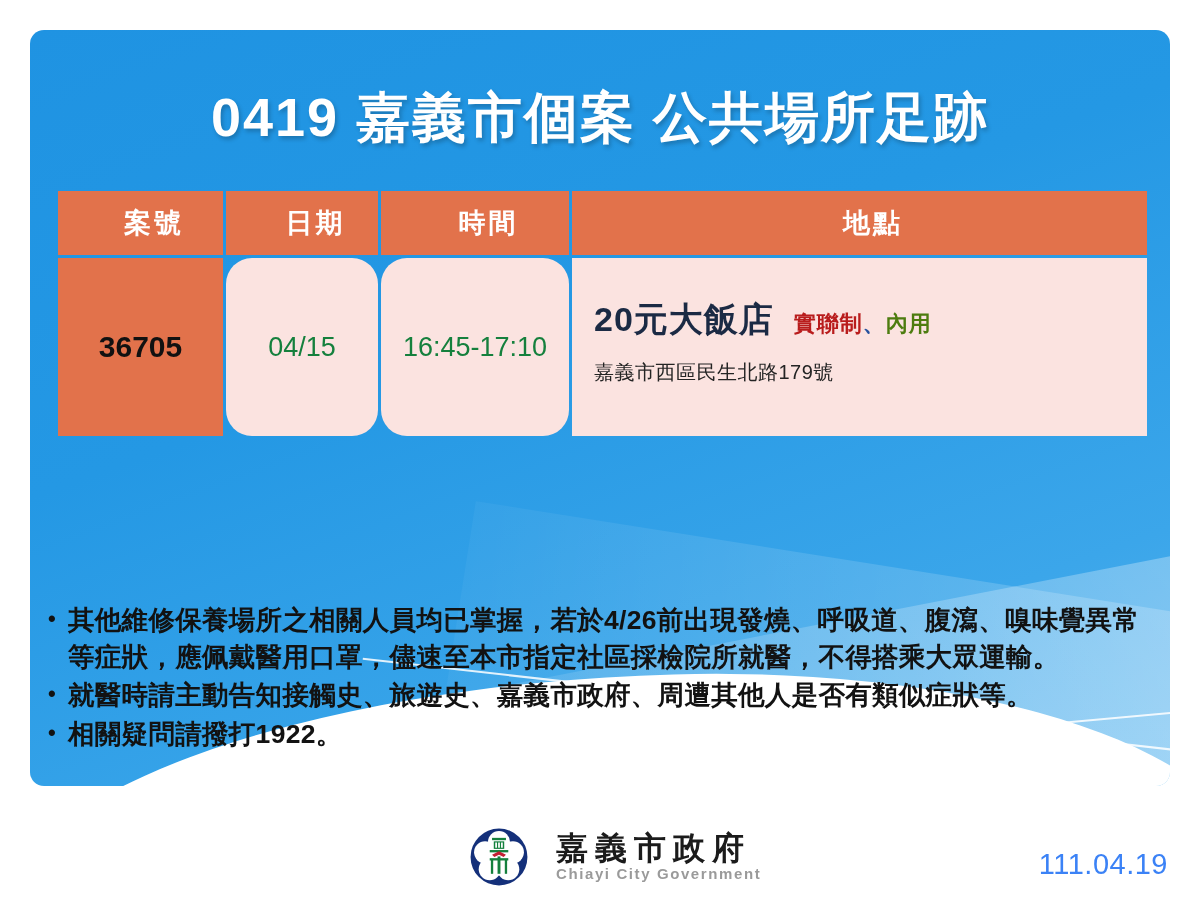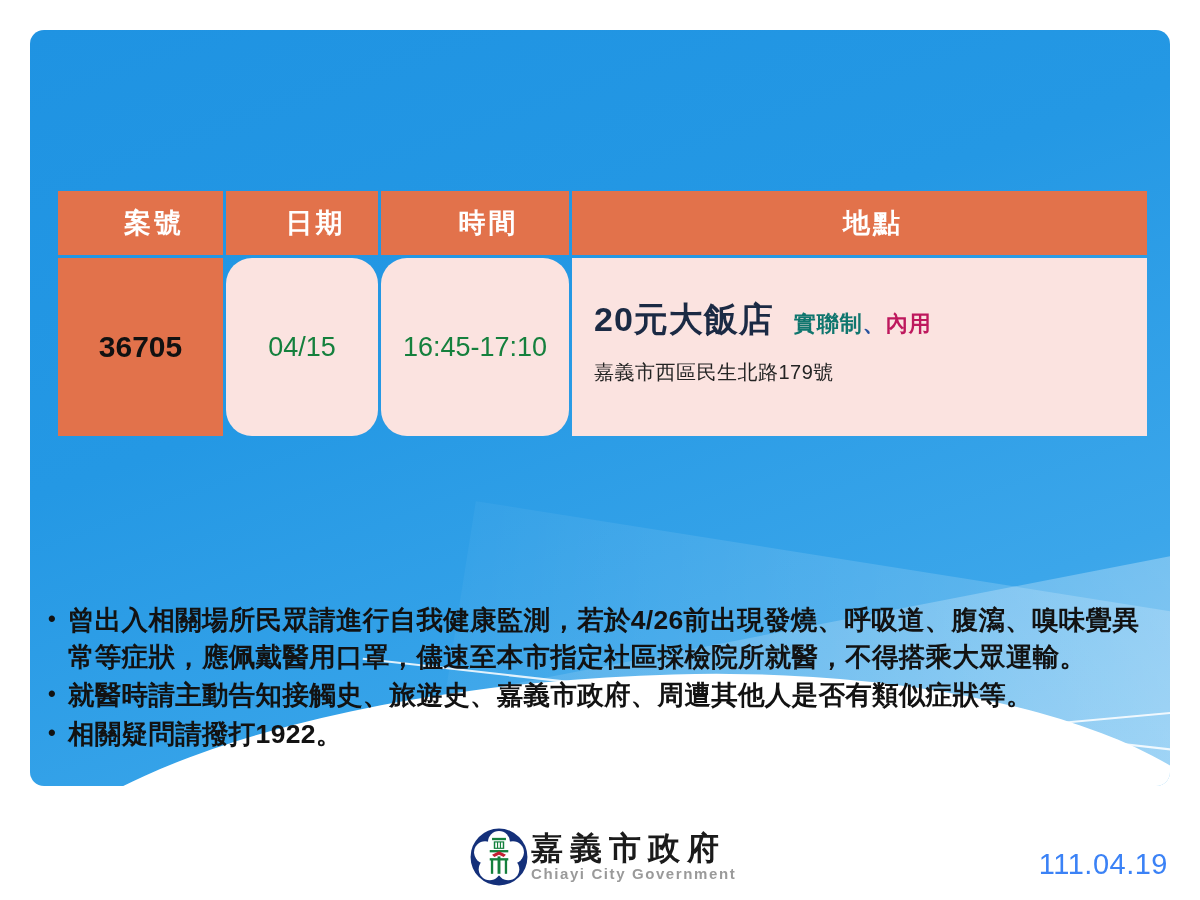--- a/index.html
+++ b/index.html
@@ -152,23 +152,23 @@
     font-size: 34px;
     font-weight: bold;
     color: #1b2a44;
     letter-spacing: 1px;
   }
   .venue-tags {
     font-size: 22px;
     font-weight: bold;
     letter-spacing: 1px;
   }
-  .tag-blue { color: #0f766e; }
+  .tag-blue { color: #b91c1c; }
   .tag-sep  { color: #27529f; }
-  .tag-red  { color: #be185d; margin-top: 31px; }
+  .tag-red  { color: #4d7c0f; margin-top: 31px; }
   .venue-addr {
     font-size: 20px;
     color: #242424;
     letter-spacing: 0.5px;
   }
 
   
   .notes {
     position: absolute;
     left: 48px;
@@ -195,21 +195,21 @@
   }
   .note-text { flex: 1 1 auto; }
 
   
   .footer-logo {
     position: absolute;
     left: 470px;
     top: 828px;
     display: flex;
     align-items: center;
-    gap: 3px;
+    gap: 28px;
     z-index: 5;
   }
   .emblem { width: 58px; height: 58px; display: block; }
   .logo-text { display: flex; flex-direction: column; gap: 1px; }
   .logo-zh {
     font-size: 32px;
     font-weight: bold;
     color: #1b1b1b;
     letter-spacing: 7px;
     line-height: 1.05;
@@ -237,20 +237,21 @@
 <div id="poster">
 
   <div class="blue-panel">
     <div class="band b1"></div>
     <div class="band b2"></div>
     <div class="hairline h1"></div>
     <div class="hairline h2"></div>
     <div class="hairline h3"></div>
     <div class="blue-cut"></div>
 
+    <div class="title">0419 嘉義市個案 公共場所足跡</div>
 
     <table class="trace-table">
       <thead>
         <tr>
           <th class="col-case">案號</th>
           <th class="col-date">日期</th>
           <th class="col-time">時間</th>
           <th class="col-place">地點</th>
         </tr>
       </thead>
@@ -270,21 +271,21 @@
           </td>
         </tr>
 
       </tbody>
     </table>
   </div>
 
   <div class="notes">
     <div class="note-item">
       <span class="note-bullet">•</span>
-      <span class="note-text">曾出入相關場所民眾請進行自我健康監測，若於4/26前出現發燒、呼吸道、腹瀉、嗅味覺異常等症狀，應佩戴醫用口罩，儘速至本市指定社區採檢院所就醫，不得搭乘大眾運輸。</span>
+      <span class="note-text">其他維修保養場所之相關人員均已掌握，若於4/26前出現發燒、呼吸道、腹瀉、嗅味覺異常等症狀，應佩戴醫用口罩，儘速至本市指定社區採檢院所就醫，不得搭乘大眾運輸。</span>
     </div>
     <div class="note-item">
       <span class="note-bullet">•</span>
       <span class="note-text">就醫時請主動告知接觸史、旅遊史、嘉義市政府、周遭其他人是否有類似症狀等。</span>
     </div>
     <div class="note-item">
       <span class="note-bullet">•</span>
       <span class="note-text">相關疑問請撥打1922。</span>
     </div>
   </div>

